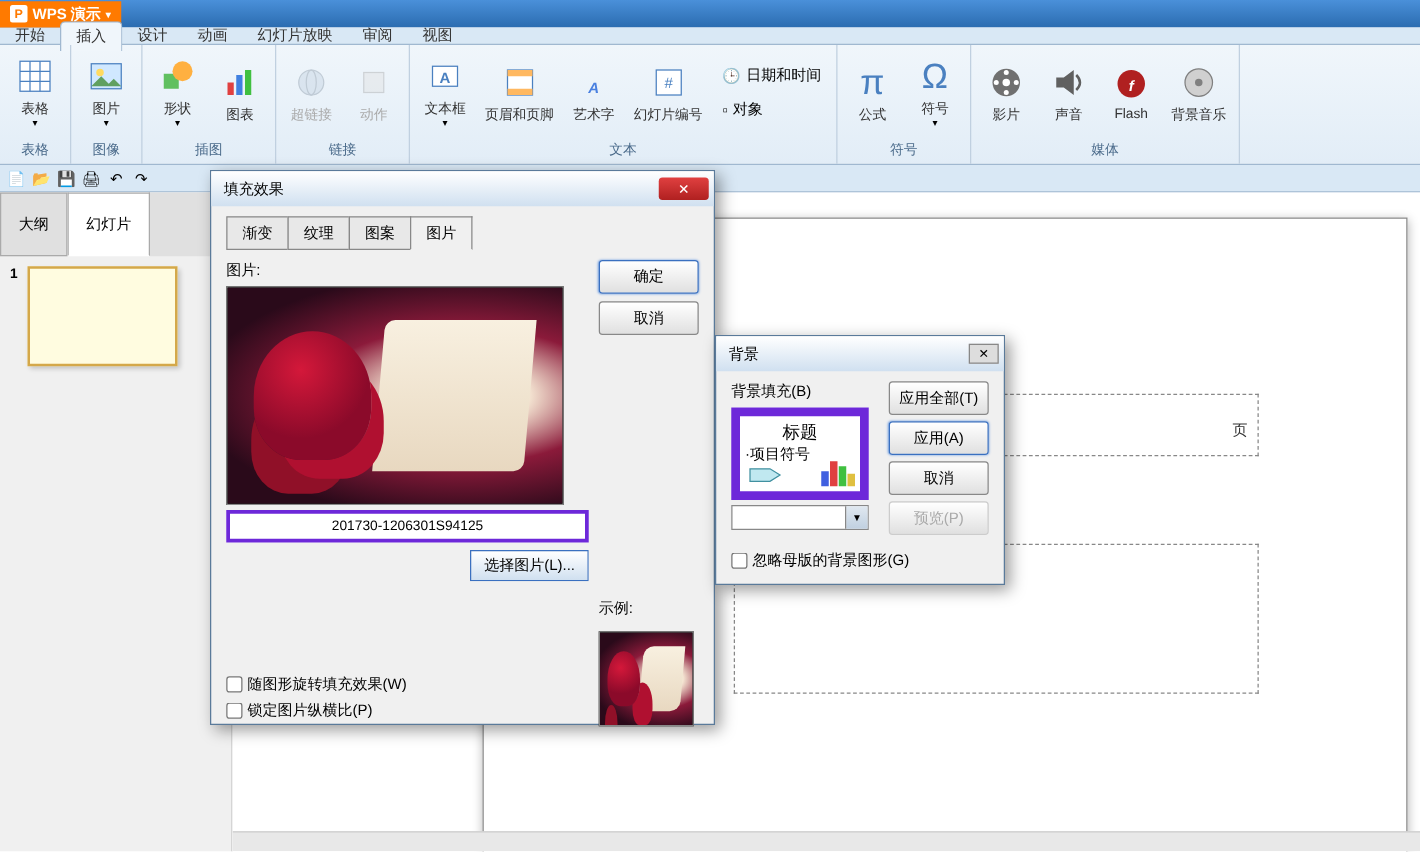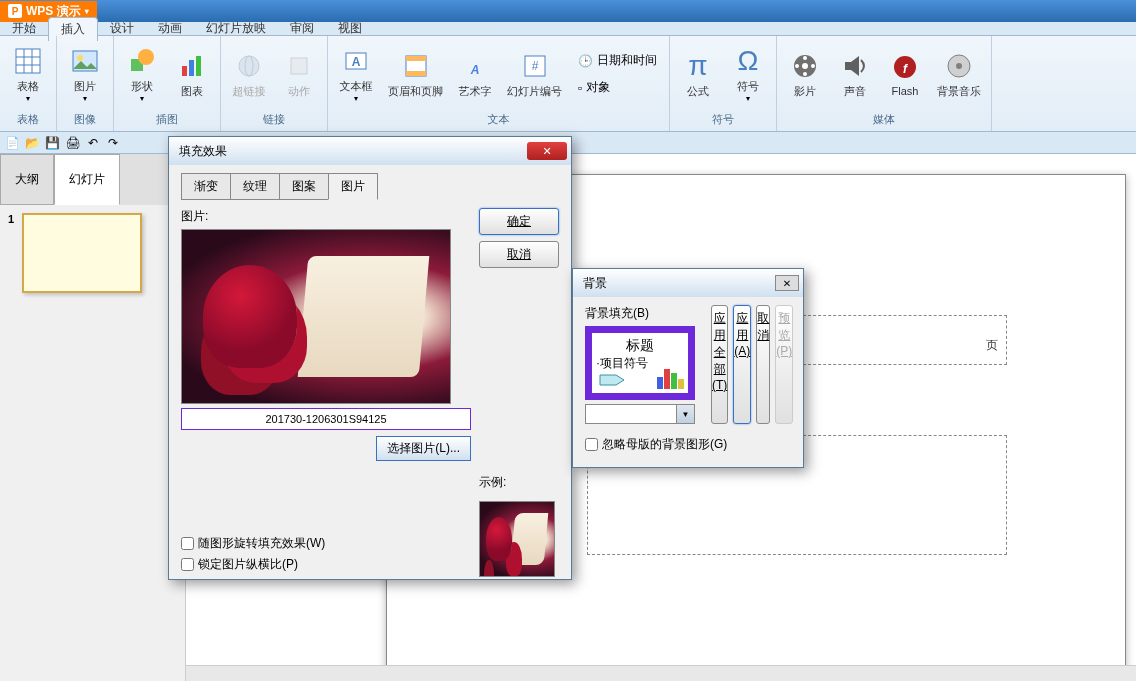--- a/index.html
+++ b/index.html
@@ -55,34 +55,34 @@
 .dialog-close-sm { width: 24px; height: 16px; background: #ddd; border: 1px solid #888; display: flex; align-items: center; justify-content: center; cursor: pointer; font-size: 10px; }
 
 
 .fill-dialog { left: 168px; top: 136px; width: 404px; height: 444px; }
 .fill-tabs { display: flex; margin: 8px 0 0 12px; }
 .fill-tab { padding: 4px 12px; border: 1px solid #888; background: #e8e8e8; cursor: pointer; margin-right: -1px; }
 .fill-tab.active { background: #f0f0f0; border-bottom: 1px solid #f0f0f0; position: relative; z-index: 1; }
 .fill-body { display: flex; padding: 8px 12px; gap: 8px; }
 .fill-left { flex: 1; }
 .fill-right { width: 80px; display: flex; flex-direction: column; gap: 6px; }
-.dlg-btn { padding: 4px 0; text-align: center; border: 1px solid #888; background: linear-gradient(#fff, #e0e0e0); cursor: pointer; border-radius: 3px; text-decoration: underline; }
+.dlg-btn { padding: 4px 0; text-align: center; border: 1px solid #888; background: linear-gradient(#fff, #e0e0e0); cursor: pointer; border-radius: 3px; }
 .dlg-btn.highlight { border: 1px solid #3a70c0; box-shadow: 0 0 2px #5a90e0; }
 .img-preview { width: 270px; height: 175px; border: 1px solid #888; margin: 4px 0; background: #000; position: relative; overflow: hidden; }
-.img-name-box { border: 1px solid #6d28d9; background: #fff; padding: 4px; text-align: center; margin: 4px 0; font-size: 11px; }
+.img-name-box { border: 3px solid #6d28d9; background: #fff; padding: 4px; text-align: center; margin: 4px 0; font-size: 11px; }
 .select-img-btn { float: right; padding: 3px 10px; border: 1px solid #3a70c0; background: linear-gradient(#fff,#d0e0f0); cursor: pointer; }
 .sample-box { width: 76px; height: 76px; border: 1px solid #888; background: #000; margin-top: 4px; position: relative; overflow: hidden; }
 .checkbox-row { display: flex; align-items: center; gap: 4px; margin: 4px 0; font-size: 12px; }
 .checkbox-row input { width: 13px; height: 13px; }
 
 
 .bg-dialog { left: 572px; top: 268px; width: 232px; height: 200px; }
 .bg-body { padding: 8px 12px; display: flex; gap: 8px; }
 .bg-left { flex: 1; }
-.bg-right { width: 80px; display: flex; gap: 5px; }
+.bg-right { width: 80px; display: flex; flex-direction: column; gap: 5px; }
 .bg-preview { border: 7px solid #6d28d9; background: #fff; width: 110px; height: 74px; margin: 4px 0; position: relative; padding: 4px; }
 .bg-combo { width: 110px; height: 20px; border: 1px solid #888; background: #fff; display: flex; }
 .bg-combo-arrow { width: 18px; background: linear-gradient(#e0e8f0,#c0d0e0); border-left: 1px solid #888; display: flex; align-items: center; justify-content: center; cursor: pointer; font-size: 8px; }
 
 
 .rose-img { position: absolute; inset: 0; background: radial-gradient(ellipse at 70% 50%, #f5e6d3 20%, #8b1a3a 45%, #2a0a1a 80%); }
 .rose-img::before { content: ''; position: absolute; left: 45%; top: 15%; width: 45%; height: 70%; background: linear-gradient(#f8f0e0, #e8d8c0); border-radius: 8px 0 8px 0; transform: skew(-5deg); }
 .rose-img::after { content: ''; position: absolute; left: 8%; top: 20%; width: 35%; height: 60%; background: radial-gradient(circle at 40% 30%, #d4183a, #8b0a2a 60%); border-radius: 50% 50% 40% 40%; box-shadow: 15px 20px 0 -5px #b01030, -10px 35px 0 -8px #901028; }
 
 

